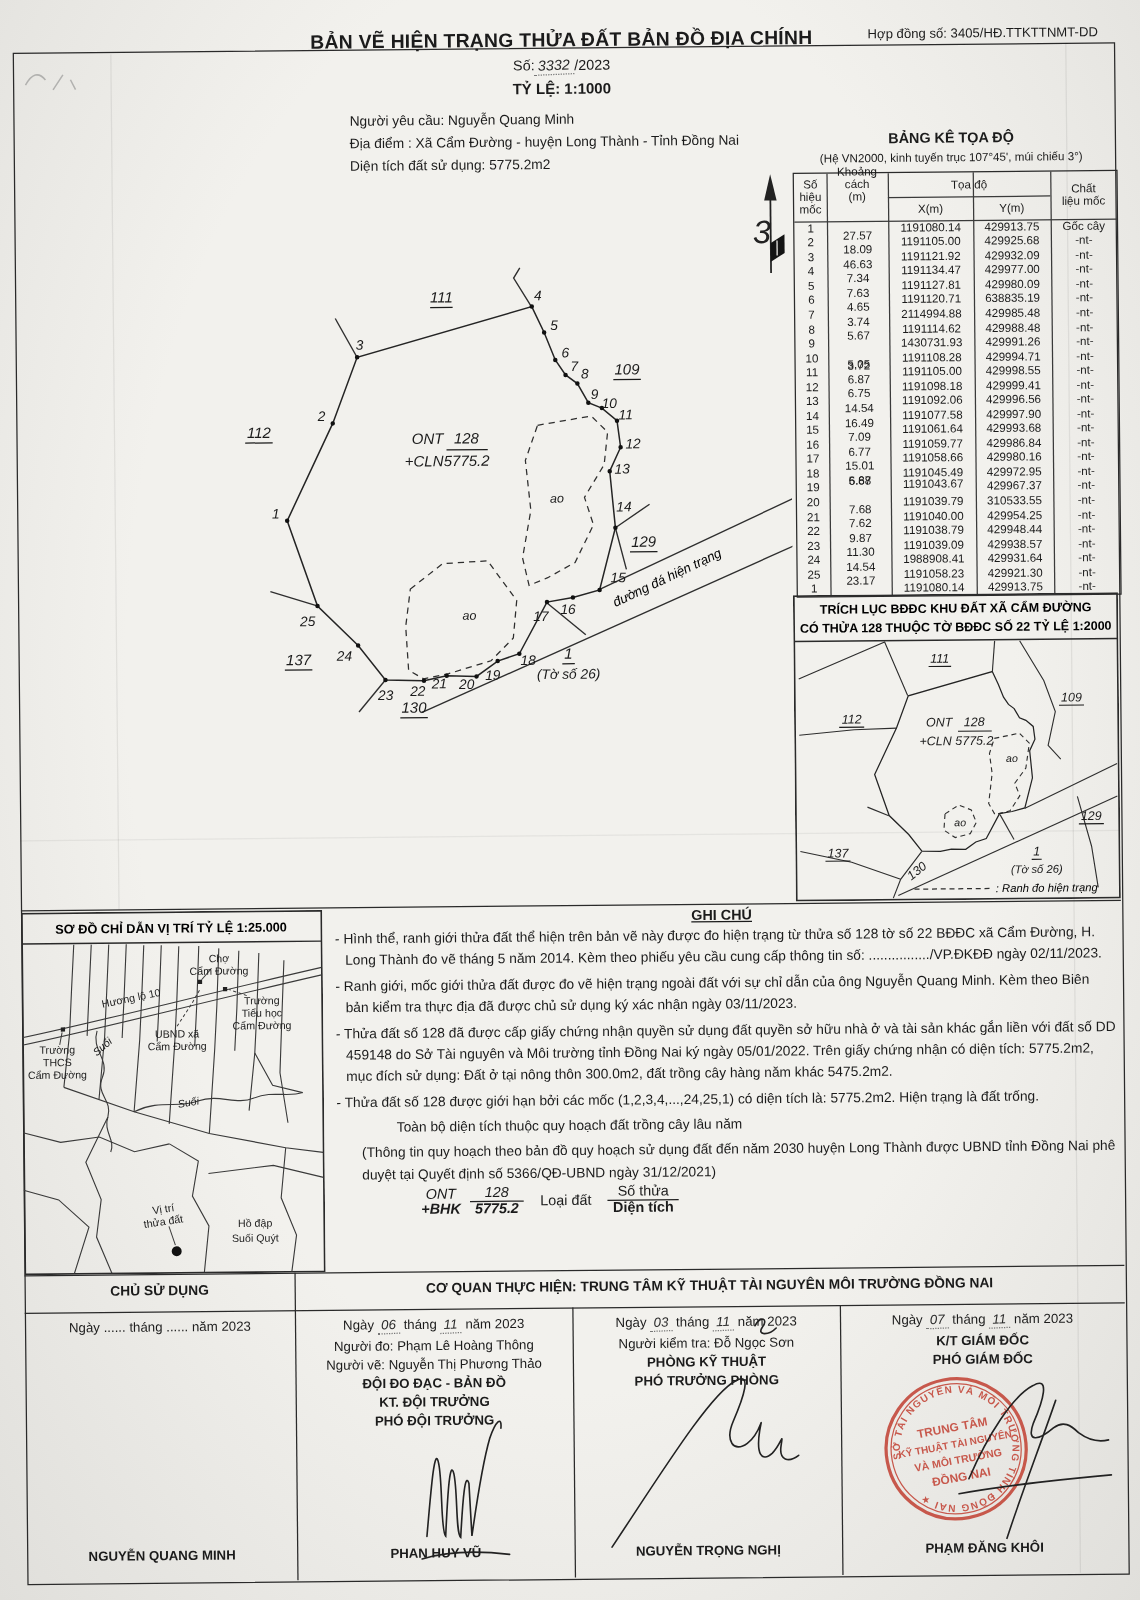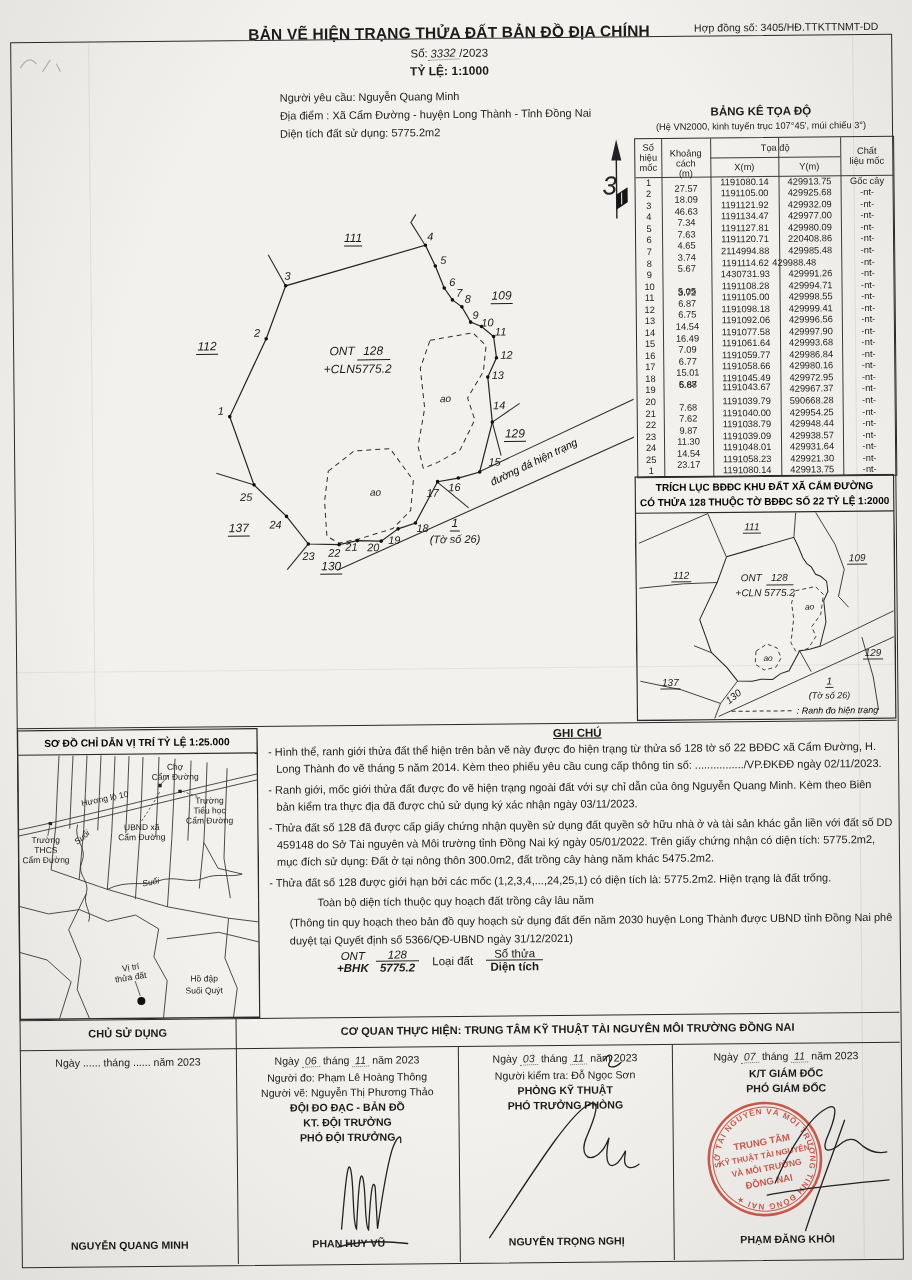--- a/index.html
+++ b/index.html
@@ -68,21 +68,21 @@
   <div class="abs ctr" style="left:630px;top:124px;width:272px;font-size:9.3px;">(Hệ VN2000, kinh tuyến trục 107°45', múi chiếu 3°)</div>
 
   <div id="coord-table">
         <div class="vline" style="left:26px"></div>
         <div class="vline" style="left:75px"></div>
         <div class="vline" style="left:143px"></div>
         <div class="vline" style="left:205px"></div>
         <div class="hline" style="top:38px"></div>
         <div class="hline" style="top:19px;left:75px;right:53px"></div>
         <div class="cell" style="left:13px;top:19px;width:26px">Số<br>hiệu<br>mốc</div>
-        <div class="cell" style="left:50.5px;top:25px;width:52px">Khoảng<br>cách<br>(m)</div>
+        <div class="cell" style="left:50.5px;top:9px;width:52px">Khoảng<br>cách<br>(m)</div>
         <div class="cell" style="left:140px;top:9.5px;width:120px">Tọa độ</div>
         <div class="cell" style="left:109px;top:28.5px;width:60px">X(m)</div>
         <div class="cell" style="left:174px;top:28.5px;width:60px">Y(m)</div>
         <div class="cell" style="left:231.5px;top:19px;width:52px">Chất<br>liệu mốc</div>
         <div class="cell" style="left:13px;top:43.76923076923077px">1</div>
         <div class="cell" style="left:109px;top:43.76923076923077px">1191080.14</div>
         <div class="cell" style="left:174px;top:43.76923076923077px">429913.75</div>
         <div class="cell" style="left:231.5px;top:43.76923076923077px">Gốc cây</div>
         <div class="cell" style="left:13px;top:55.30769230769231px">2</div>
         <div class="cell" style="left:109px;top:55.30769230769231px">1191105.00</div>
@@ -99,31 +99,31 @@
         <div class="cell" style="left:174px;top:78.38461538461539px">429977.00</div>
         <div class="cell" style="left:231.5px;top:78.38461538461539px">-nt-</div>
         <div class="cell" style="left:50.5px;top:72.61538461538461px">46.63</div>
         <div class="cell" style="left:13px;top:89.92307692307693px">5</div>
         <div class="cell" style="left:109px;top:89.92307692307693px">1191127.81</div>
         <div class="cell" style="left:174px;top:89.92307692307693px">429980.09</div>
         <div class="cell" style="left:231.5px;top:89.92307692307693px">-nt-</div>
         <div class="cell" style="left:50.5px;top:84.15384615384616px">7.34</div>
         <div class="cell" style="left:13px;top:101.46153846153847px">6</div>
         <div class="cell" style="left:109px;top:101.46153846153847px">1191120.71</div>
-        <div class="cell" style="left:174px;top:101.46153846153847px">220408.86</div>
+        <div class="cell" style="left:174px;top:101.46153846153847px">638835.19</div>
         <div class="cell" style="left:231.5px;top:101.46153846153847px">-nt-</div>
         <div class="cell" style="left:50.5px;top:95.6923076923077px">7.63</div>
         <div class="cell" style="left:13px;top:113px">7</div>
         <div class="cell" style="left:109px;top:113px">2114994.88</div>
         <div class="cell" style="left:174px;top:113px">429985.48</div>
         <div class="cell" style="left:231.5px;top:113px">-nt-</div>
         <div class="cell" style="left:50.5px;top:107.23076923076923px">4.65</div>
         <div class="cell" style="left:13px;top:124.53846153846155px">8</div>
         <div class="cell" style="left:109px;top:124.53846153846155px">1191114.62</div>
-        <div class="cell" style="left:158px;top:124.53846153846155px">429988.48</div>
+        <div class="cell" style="left:174px;top:124.53846153846155px">429988.48</div>
         <div class="cell" style="left:231.5px;top:124.53846153846155px">-nt-</div>
         <div class="cell" style="left:50.5px;top:118.76923076923077px">3.74</div>
         <div class="cell" style="left:13px;top:136.0769230769231px">9</div>
         <div class="cell" style="left:109px;top:136.0769230769231px">1430731.93</div>
         <div class="cell" style="left:174px;top:136.0769230769231px">429991.26</div>
         <div class="cell" style="left:231.5px;top:136.0769230769231px">-nt-</div>
         <div class="cell" style="left:50.5px;top:130.30769230769232px">5.67</div>
         <div class="cell" style="left:13px;top:147.6153846153846px">10</div>
         <div class="cell" style="left:109px;top:147.6153846153846px">1191108.28</div>
         <div class="cell" style="left:174px;top:147.6153846153846px">429994.71</div>
@@ -169,40 +169,40 @@
         <div class="cell" style="left:174px;top:239.92307692307693px">429972.95</div>
         <div class="cell" style="left:231.5px;top:239.92307692307693px">-nt-</div>
         <div class="cell" style="left:50.5px;top:234.15384615384616px">15.01</div>
         <div class="cell" style="left:13px;top:251.46153846153845px">19</div>
         <div class="cell" style="left:109px;top:249px">1191043.67</div>
         <div class="cell" style="left:174px;top:251.46153846153845px">429967.37</div>
         <div class="cell" style="left:231.5px;top:251.46153846153845px">-nt-</div>
         <div class="cell" style="left:50.5px;top:245.69230769230768px">5.87</div>
         <div class="cell" style="left:13px;top:263px">20</div>
         <div class="cell" style="left:109px;top:263px">1191039.79</div>
-        <div class="cell" style="left:174px;top:263px">590668.28</div>
+        <div class="cell" style="left:174px;top:263px">310533.55</div>
         <div class="cell" style="left:231.5px;top:263px">-nt-</div>
         <div class="cell" style="left:50.5px;top:246px">6.68</div>
         <div class="cell" style="left:13px;top:274.53846153846155px">21</div>
         <div class="cell" style="left:109px;top:274.53846153846155px">1191040.00</div>
         <div class="cell" style="left:174px;top:274.53846153846155px">429954.25</div>
         <div class="cell" style="left:231.5px;top:274.53846153846155px">-nt-</div>
         <div class="cell" style="left:50.5px;top:268.7692307692308px">7.68</div>
         <div class="cell" style="left:13px;top:286.07692307692304px">22</div>
         <div class="cell" style="left:109px;top:286.07692307692304px">1191038.79</div>
         <div class="cell" style="left:174px;top:286.07692307692304px">429948.44</div>
         <div class="cell" style="left:231.5px;top:286.07692307692304px">-nt-</div>
         <div class="cell" style="left:50.5px;top:280.30769230769226px">7.62</div>
         <div class="cell" style="left:13px;top:297.6153846153846px">23</div>
         <div class="cell" style="left:109px;top:297.6153846153846px">1191039.09</div>
         <div class="cell" style="left:174px;top:297.6153846153846px">429938.57</div>
         <div class="cell" style="left:231.5px;top:297.6153846153846px">-nt-</div>
         <div class="cell" style="left:50.5px;top:291.8461538461538px">9.87</div>
         <div class="cell" style="left:13px;top:309.15384615384613px">24</div>
-        <div class="cell" style="left:109px;top:309.15384615384613px">1191048.01</div>
+        <div class="cell" style="left:109px;top:309.15384615384613px">1988908.41</div>
         <div class="cell" style="left:174px;top:309.15384615384613px">429931.64</div>
         <div class="cell" style="left:231.5px;top:309.15384615384613px">-nt-</div>
         <div class="cell" style="left:50.5px;top:303.38461538461536px">11.30</div>
         <div class="cell" style="left:13px;top:320.6923076923077px">25</div>
         <div class="cell" style="left:109px;top:320.6923076923077px">1191058.23</div>
         <div class="cell" style="left:174px;top:320.6923076923077px">429921.30</div>
         <div class="cell" style="left:231.5px;top:320.6923076923077px">-nt-</div>
         <div class="cell" style="left:50.5px;top:314.9230769230769px">14.54</div>
         <div class="cell" style="left:13px;top:332.2307692307692px">1</div>
         <div class="cell" style="left:109px;top:332.2307692307692px">1191080.14</div>

